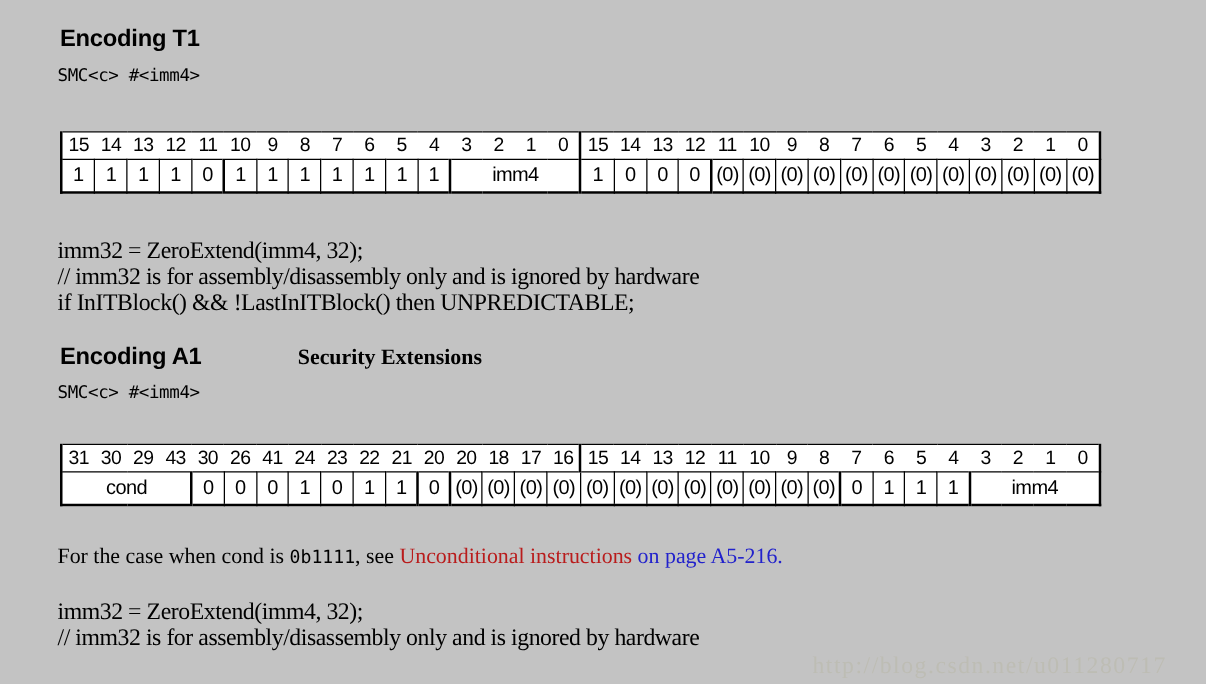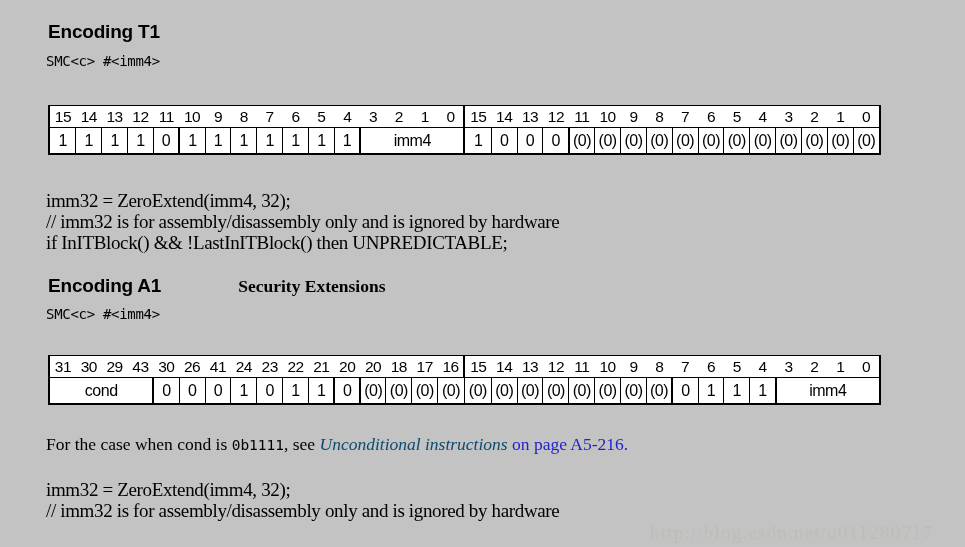--- a/index.html
+++ b/index.html
@@ -122,22 +122,21 @@
     position: absolute;
     font-family: "Liberation Serif", serif;
     font-size: 17.5px;
     white-space: nowrap;
   }
   .prose .codefrag {
     font-family: "DejaVu Sans Mono", monospace;
     font-size: 14.5px;
   }
   .xref {
-    color: #0c4a6e;
-    font-style: italic;
+    color: #b91c1c;
   }
   .xrefplain {
     color: #2222cc;
   }
 
   
   .watermark {
     position: absolute;
     font-family: "Liberation Serif", serif;
     font-size: 19px;

